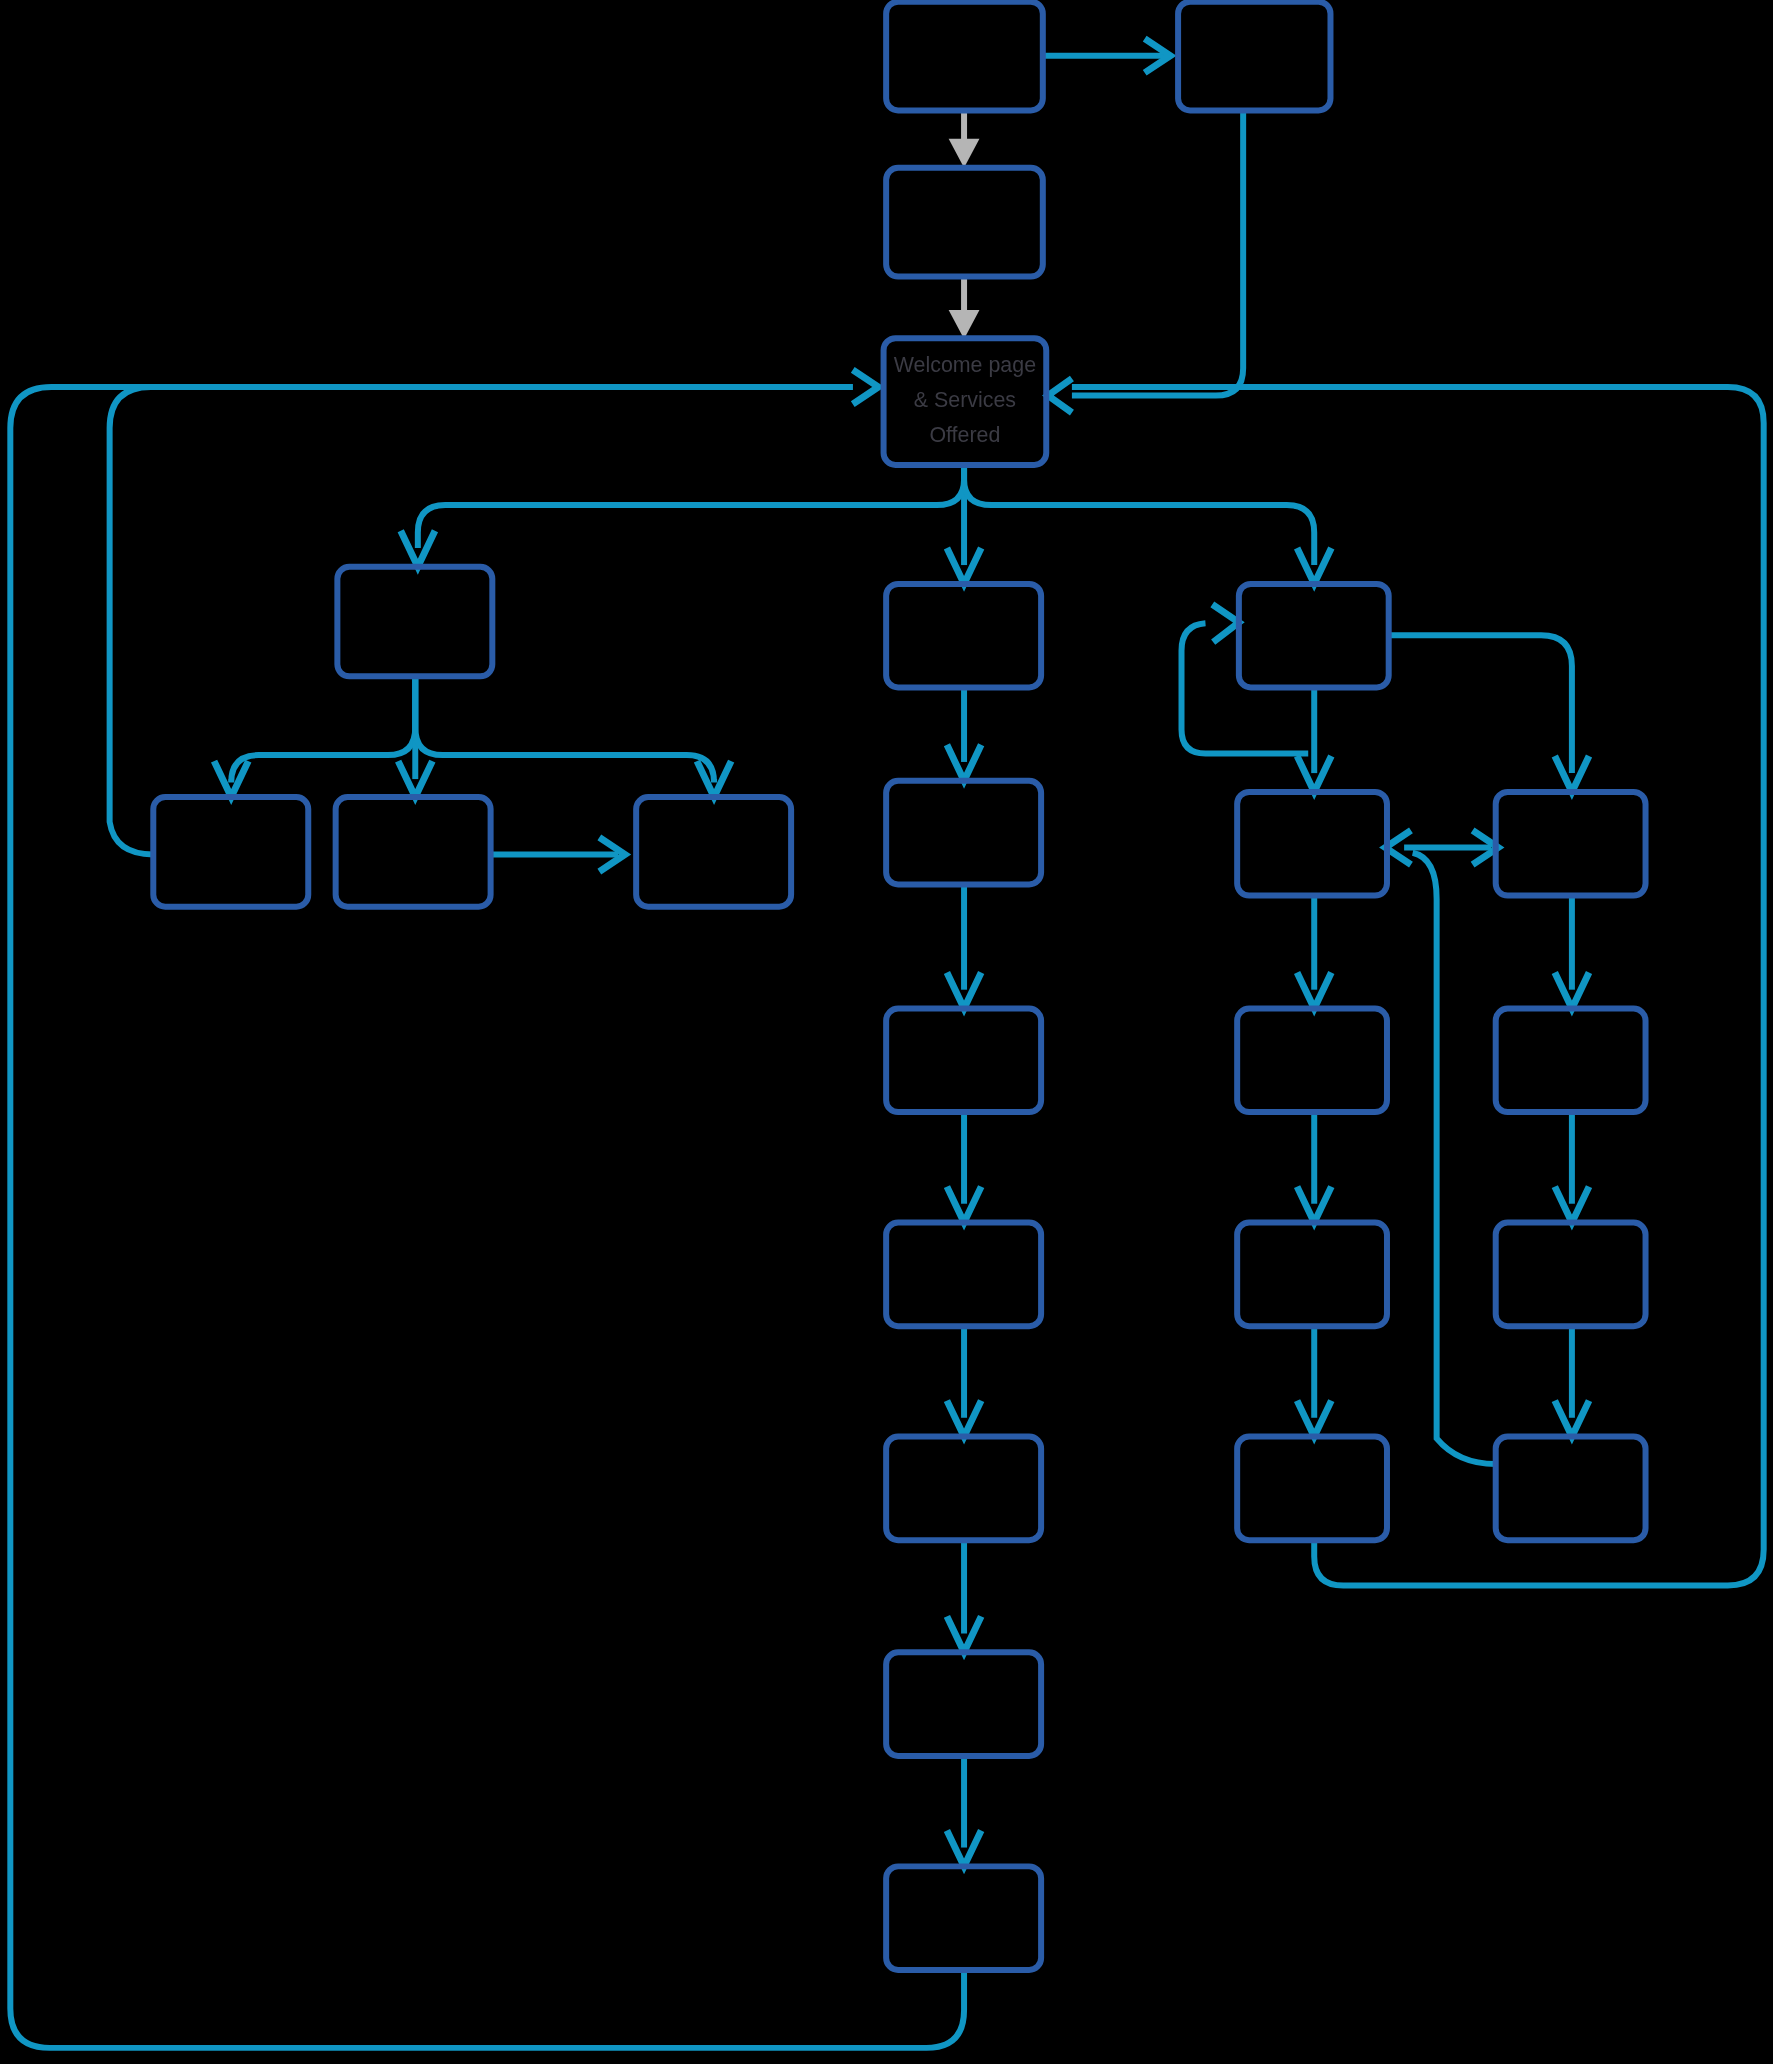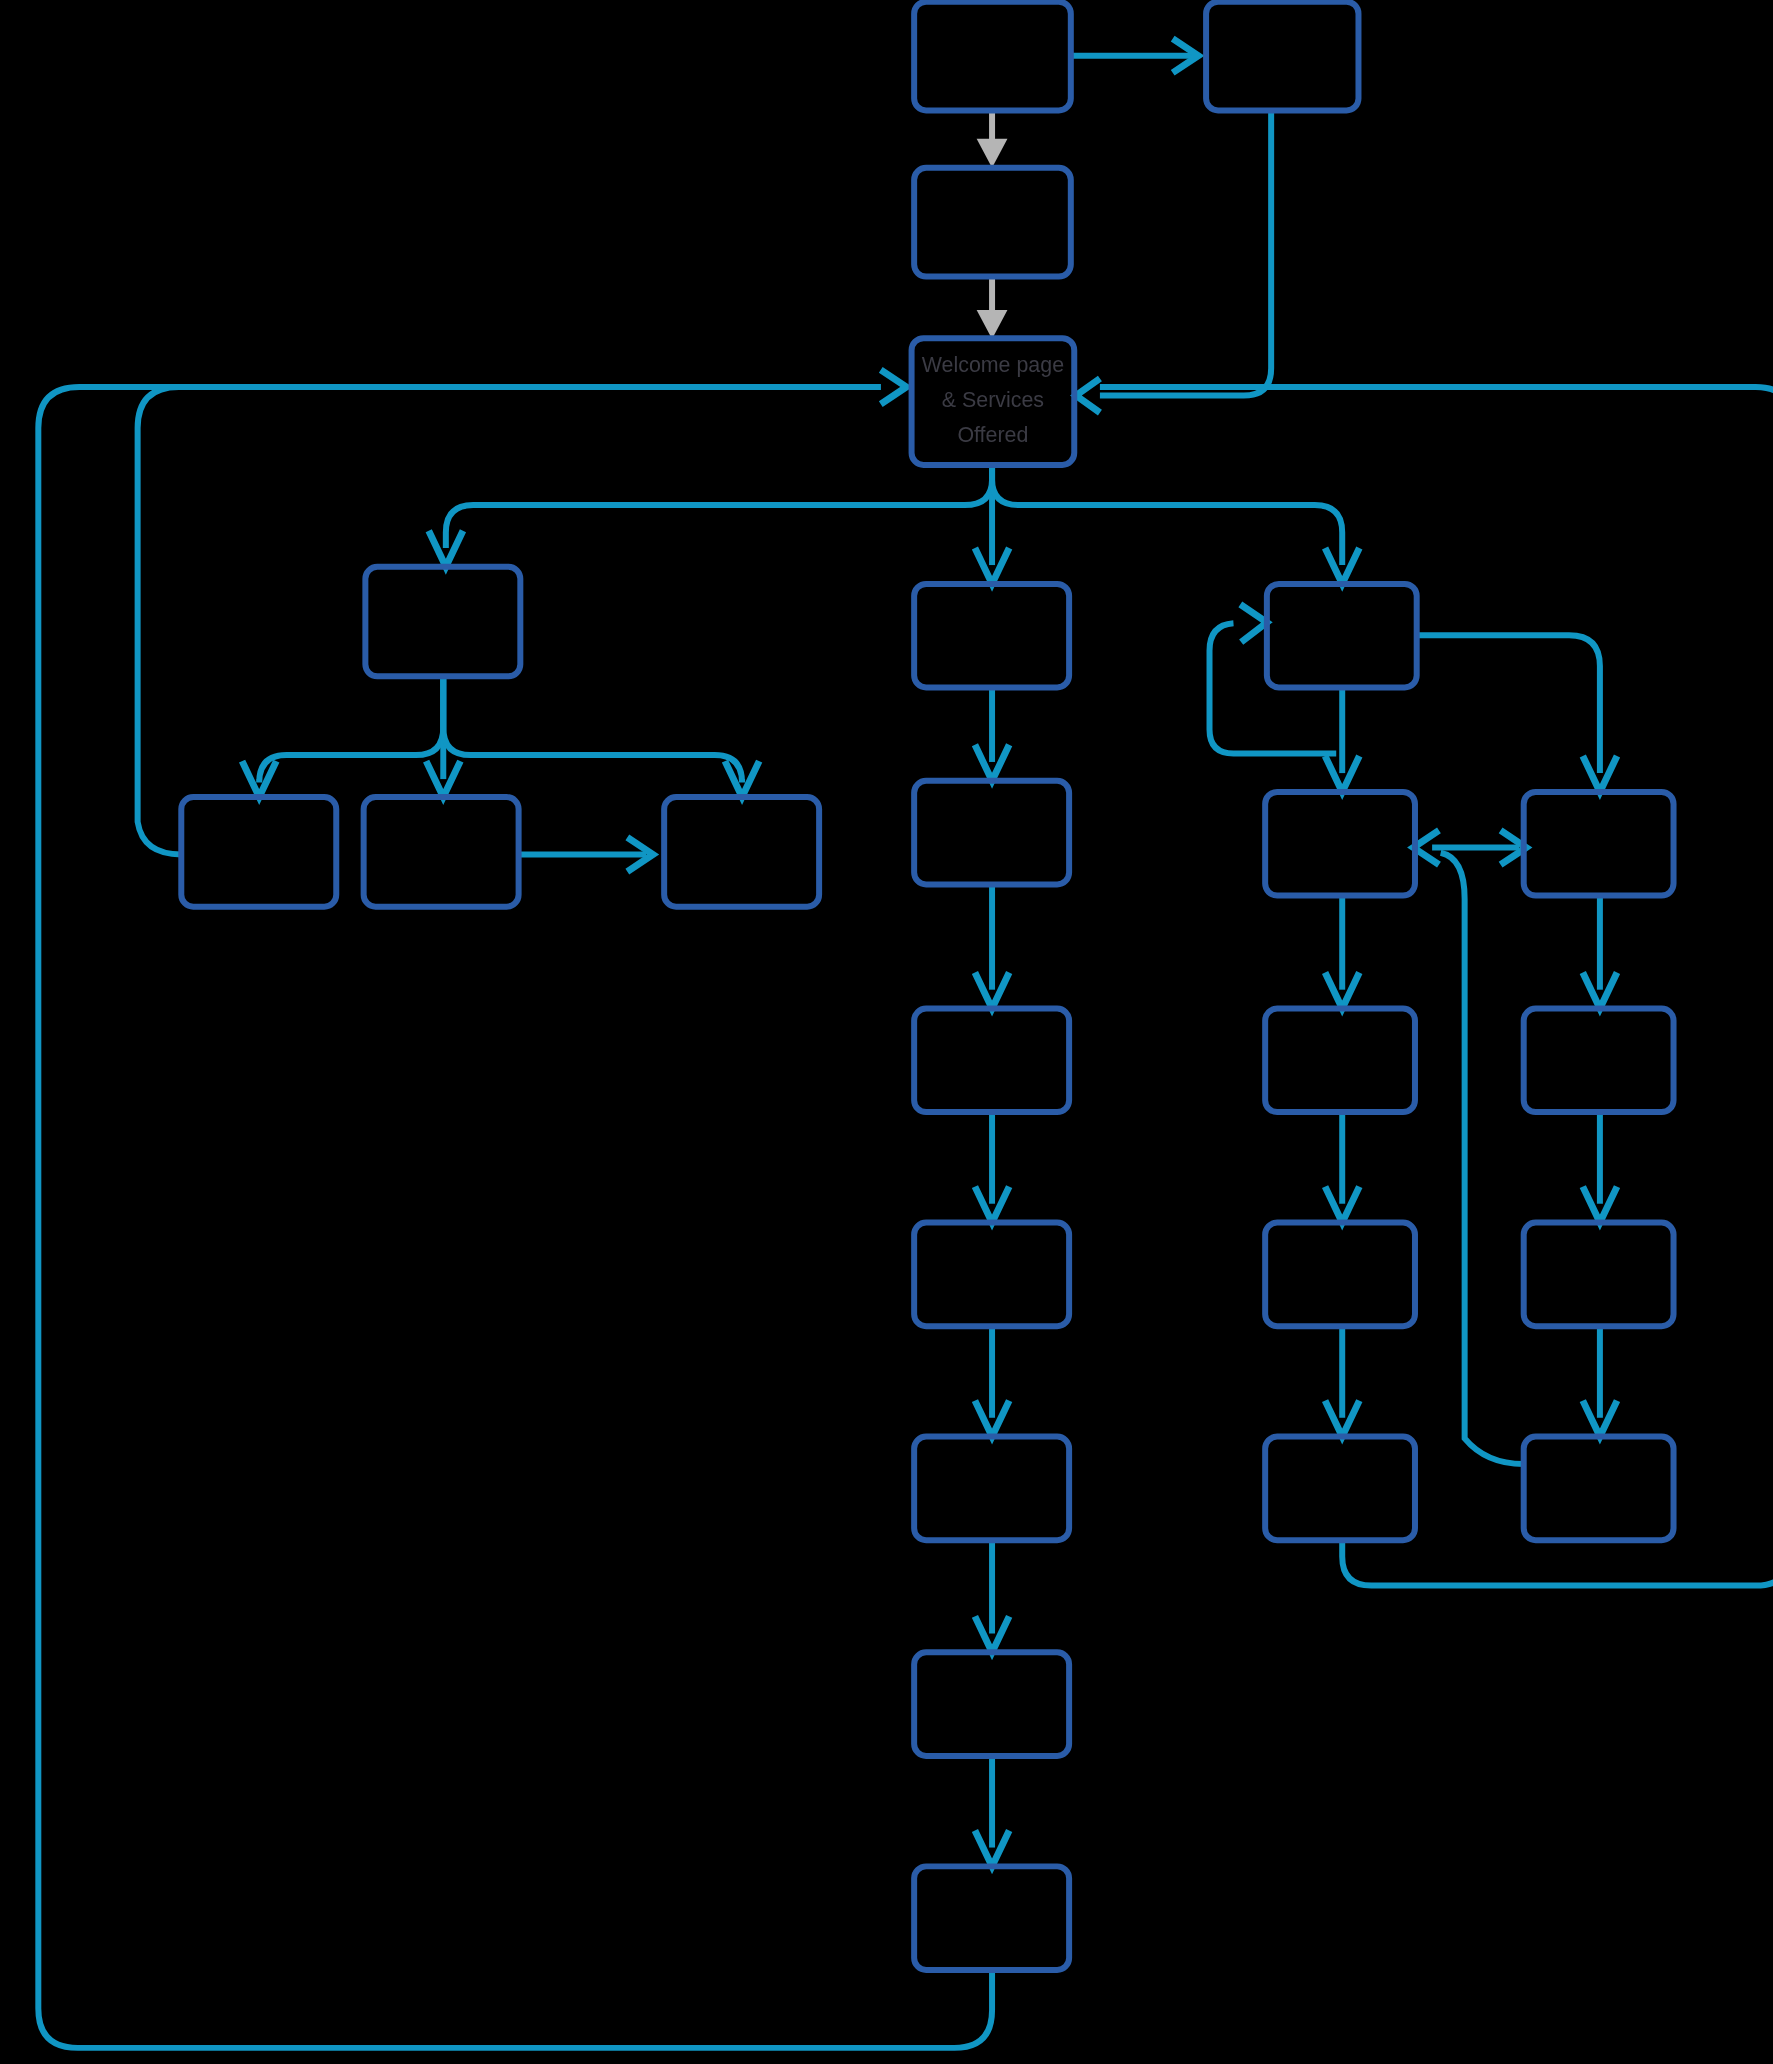--- a/index.html
+++ b/index.html
@@ -11,21 +11,20 @@
     width: 1774px;
     height: 2065px;
     overflow: hidden;
     font-family: "Liberation Sans", sans-serif;
   }
   #diagram-root {
     position: relative;
     width: 1636px;
     height: 2065px;
     background: #000000;
-    margin-left: 28px;
   }
   svg#flowchart {
     display: block;
     width: 1774px;
     height: 2065px;
     background: #000000;
   }
   .node-rect {
     fill: none;
     stroke: #2a5ca8;

